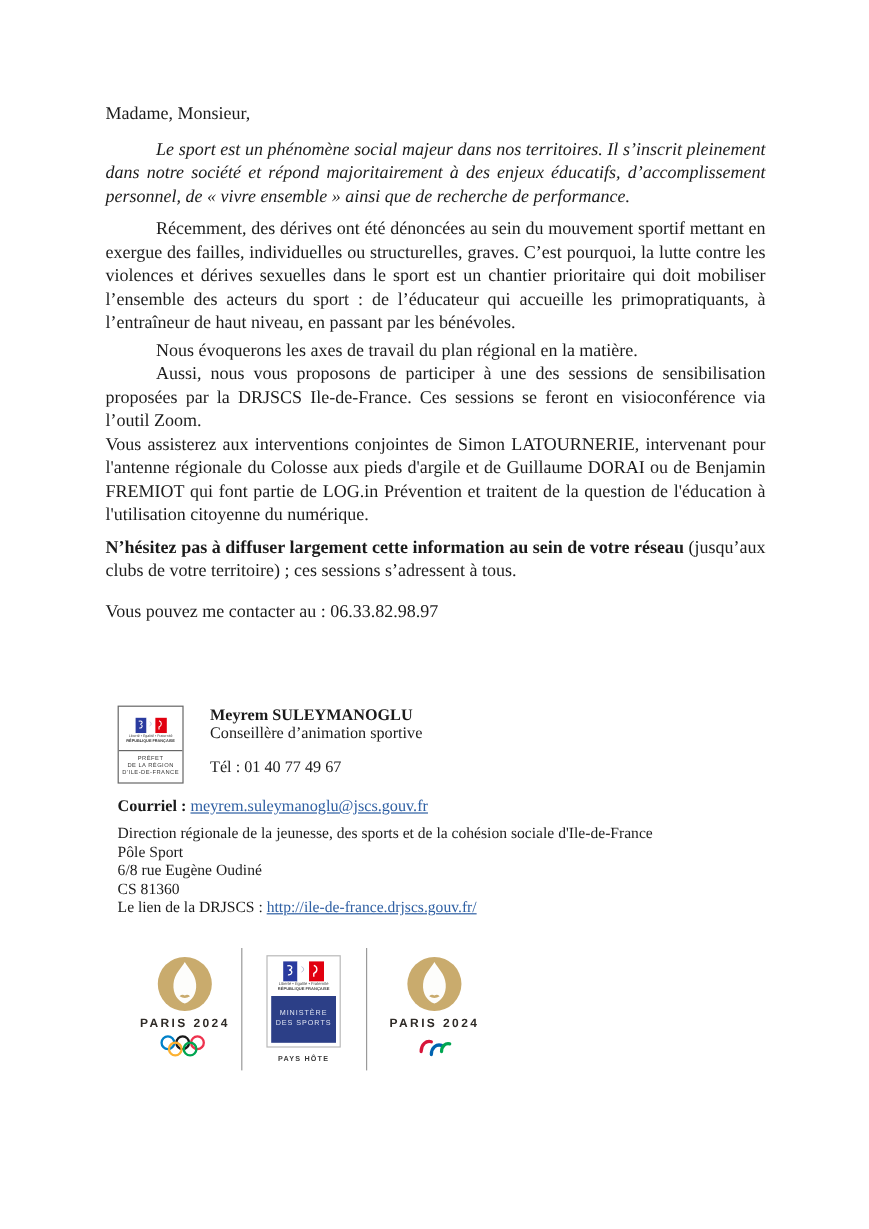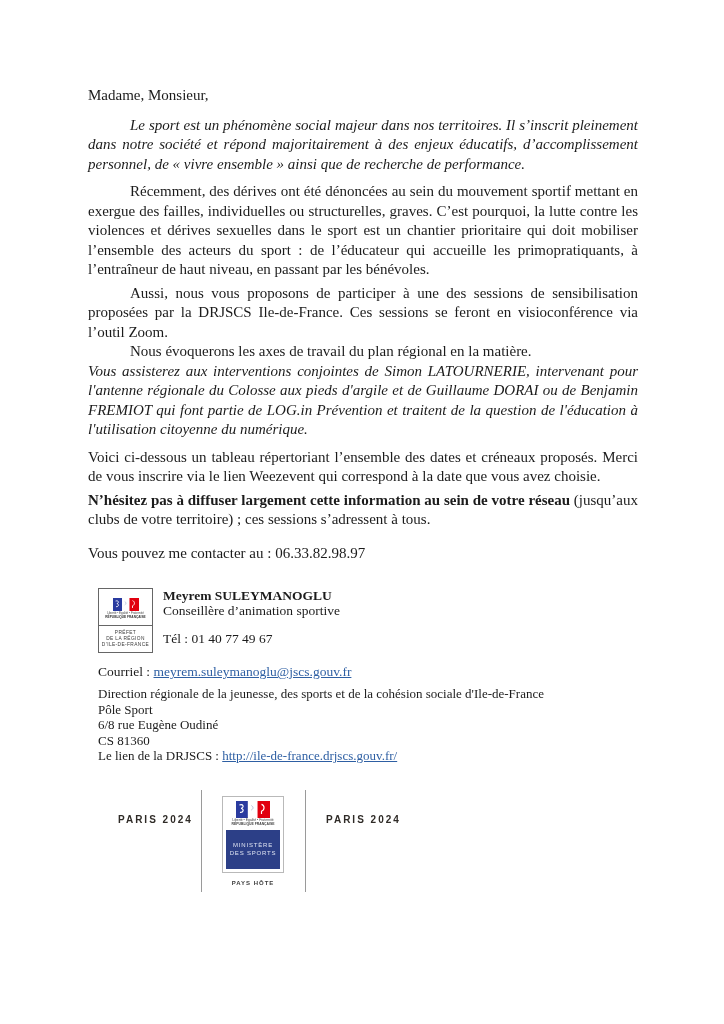--- a/index.html
+++ b/index.html
@@ -13,21 +13,21 @@
   
   .letter{
     position:absolute;left:88px;top:86px;width:550px;
     font-size:15px;line-height:19.5px;text-align:justify;
   }
   .letter p{margin:0;}
   .indent{text-indent:42px;}
   .salutation{margin-bottom:10px !important;text-align:left;}
   .p-sport{margin-bottom:8px !important;font-style:italic;}
   .p-derives{margin-bottom:4px !important;}
-  .p-intervenants{margin-bottom:8px !important;font-style:italic;}
+  .p-intervenants{margin-bottom:8px !important;}
   .p-tableau{margin-bottom:4px !important;}
   .p-diffuser{margin-bottom:14px !important;}
   .bold{font-weight:bold;}
 
   a.doc-link{color:#2e5fa3;cursor:pointer;}
 
   
   .sig{position:absolute;left:98px;top:588px;font-size:13.5px;line-height:15px;}
   .sig-row{display:flex;align-items:flex-start;}
   .prefet-box{
@@ -38,33 +38,33 @@
     height:37px;border-bottom:1px solid #666;box-sizing:border-box;
     display:flex;flex-direction:column;align-items:center;justify-content:center;padding-top:2px;
   }
   .motto{font-family:"Liberation Sans",sans-serif;font-size:3px;line-height:4px;color:#444;text-align:center;white-space:nowrap;}
   .motto2{font-weight:bold;font-size:3.2px;color:#333;}
   .prefet-box-bottom{
     flex:1;display:flex;flex-direction:column;align-items:center;justify-content:center;
     font-family:"Liberation Sans",sans-serif;font-size:4.8px;line-height:6px;
     color:#3a3a3a;letter-spacing:.4px;text-align:center;
   }
-  .sig-text{margin-left:10px;}
+  .sig-text{margin-left:22px;}
   .sig-name{font-weight:bold;}
   .sig-tel{margin-top:13px;}
   .sig-email{margin-top:11px;}
-  .sig-email .lbl{font-weight:normal;}
+  .sig-email .lbl{font-weight:bold;}
 
   
   .addr{position:absolute;left:98px;top:686px;font-size:13px;line-height:15.6px;}
   .addr .org{font-weight:normal;}
 
   
   .logos{position:absolute;left:118px;top:790px;display:flex;align-items:flex-start;}
-  .logo-col{display:flex;flex-direction:row;align-items:center;width:72px;}
+  .logo-col{display:flex;flex-direction:column;align-items:center;width:72px;}
   .emblem-svg{width:46px;height:46px;margin-top:7px;}
   .wordmark{
     font-family:"Liberation Sans",sans-serif;font-weight:bold;font-size:10px;
     letter-spacing:2px;color:#2f2b27;margin-top:5px;white-space:nowrap;
   }
   .rings-svg{width:44px;height:20px;margin-top:3px;}
   .agitos-svg{width:34px;height:20px;margin-top:3px;}
   .v-divider{width:1px;height:102px;background:#9a9a9a;flex:none;}
   .dv1{margin-left:11px;}
   .dv2{margin-left:21px;}
@@ -94,24 +94,23 @@
 </style>
 </head>
 <body>
 
 <div class="page">
 
   <div class="letter">
     <p class="salutation">Madame, Monsieur,</p>
     <p class="indent p-sport">Le sport est un phénomène social majeur dans nos territoires. Il s’inscrit pleinement dans notre société et répond majoritairement à des enjeux éducatifs, d’accomplissement personnel, de « vivre ensemble » ainsi que de recherche de performance.</p>
     <p class="indent p-derives">Récemment, des dérives ont été dénoncées au sein du mouvement sportif mettant en exergue des failles, individuelles ou structurelles, graves. C’est pourquoi, la lutte contre les violences et dérives sexuelles dans le sport est un chantier prioritaire qui doit mobiliser l’ensemble des acteurs du sport : de l’éducateur qui accueille les primopratiquants, à l’entraîneur de haut niveau, en passant par les bénévoles.</p>
+    <p class="indent">Nous évoquerons les axes de travail du plan régional en la matière.</p>
     <p class="indent">Aussi, nous vous proposons de participer à une des sessions de sensibilisation proposées par la DRJSCS Ile-de-France. Ces sessions se feront en visioconférence via l’outil Zoom.</p>
-    <p class="indent">Nous évoquerons les axes de travail du plan régional en la matière.</p>
     <p class="p-intervenants">Vous assisterez aux interventions conjointes de Simon LATOURNERIE, intervenant pour l'antenne régionale du Colosse aux pieds d'argile et de Guillaume DORAI ou de Benjamin FREMIOT qui font partie de LOG.in Prévention et traitent de la question de l'éducation à l'utilisation citoyenne du numérique.</p>
-    <p class="p-tableau">Voici ci-dessous un tableau répertoriant l’ensemble des dates et créneaux proposés. Merci de vous inscrire via le lien Weezevent qui correspond à la date que vous avez choisie.</p>
     <p class="p-diffuser"><span class="bold">N’hésitez pas à diffuser largement cette information au sein de votre réseau</span><span> (jusqu’aux clubs de votre territoire) ; ces sessions s’adressent à tous.</span></p>
     <p>Vous pouvez me contacter au : 06.33.82.98.97</p>
   </div>
 
   <div class="sig">
     <div class="sig-row">
       <div class="prefet-box">
         <div class="prefet-box-top">
           <svg class="flag-svg sig-flag" viewBox="0 0 60 30">
             <rect x="0" y="0" width="21" height="30" fill="#2a3b9f"></rect>

